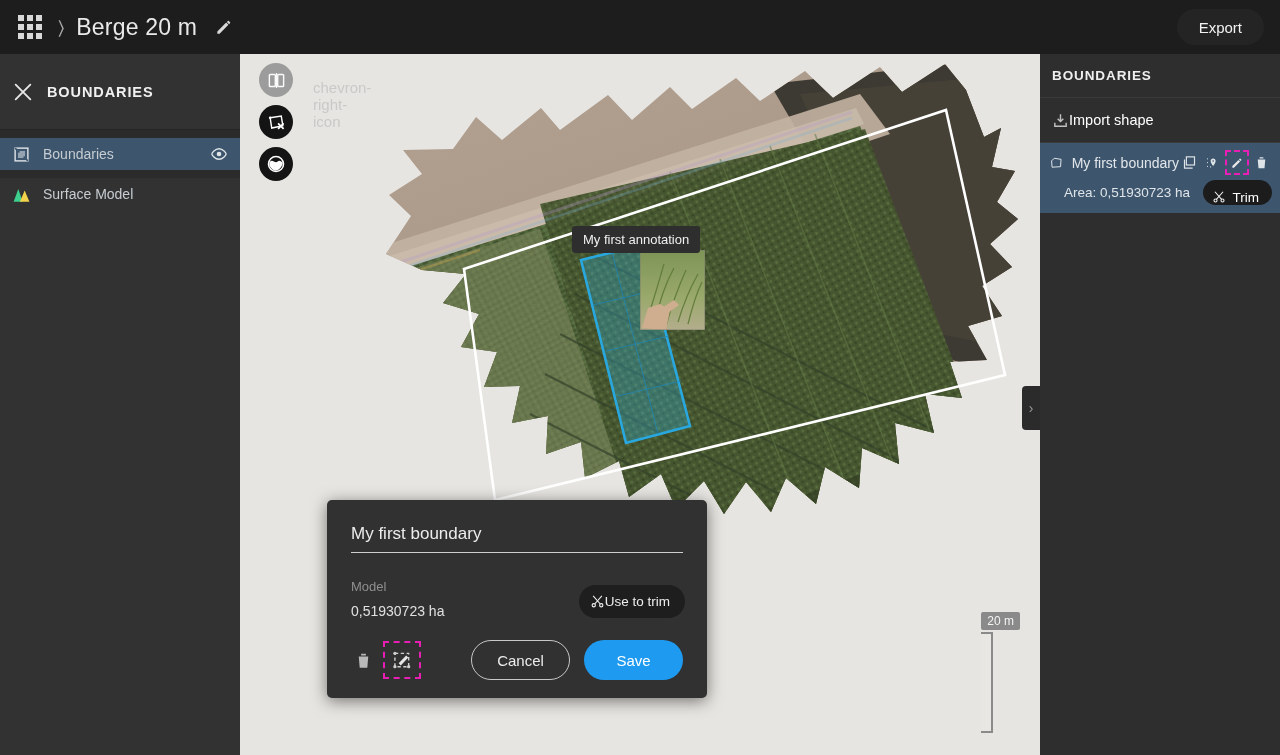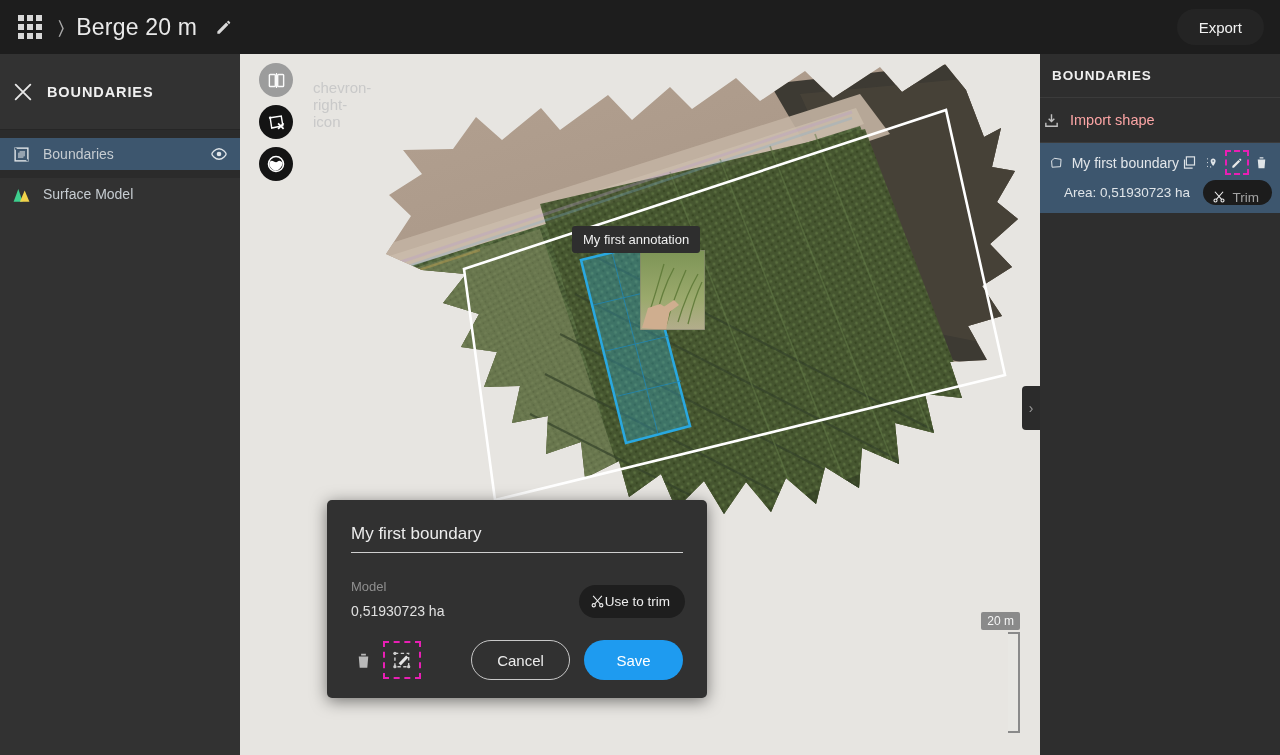--- a/index.html
+++ b/index.html
@@ -112,21 +112,21 @@
   .panel-toggle {
     position: absolute; right: 0; top: 332px;
     width: 18px; height: 44px;
     background: #2b2b2b;
     border-radius: 4px 0 0 4px;
     display: flex; align-items: center; justify-content: center;
     color: #9a9a9a; font-size: 14px; cursor: pointer; z-index: 22;
   }
   .scalebar {
     position: absolute; right: 20px; bottom: 22px; z-index: 20;
-    display: flex; flex-direction: column; align-items: flex-end;
+    display: flex; flex-direction: column; align-items: flex-start;
   }
   .scale-txt {
     background: #8a8a8a; color: #f4f4f4;
     font-size: 12px; padding: 2px 6px; border-radius: 2px;
     margin-bottom: 2px;
   }
   .scale-bar-line {
     width: 12px; height: 101px;
     border: 2px solid #8a8a8a; border-left: none;
     background: rgba(255,255,255,.08);
@@ -189,37 +189,37 @@
     background: #2e2e2e;
   }
   .rp-title {
     height: 44px; display: flex; align-items: center;
     padding-left: 12px;
     color: #efefef; font-size: 13.5px; font-weight: bold; letter-spacing: .9px;
     border-bottom: 1px solid #3b3b3b;
   }
   .import-row {
     height: 45px; display: flex; align-items: center;
-    padding-left: 3px; gap: 10px; cursor: pointer;
+    padding-left: 12px; gap: 0; cursor: pointer;
     border-bottom: 1px solid #3b3b3b;
-    color: #fca5a5; font-size: 14.5px;
+    color: #ffffff; font-size: 14.5px;
   }
   .bnd-item {
     background: #3d566e; padding: 7px 8px 8px 10px; position: relative;
     min-height: 48px;
   }
   .bnd-line1 { display: flex; align-items: center; }
   .bnd-name { color: #e2e6ea; font-size: 14px; margin-left: 9px; flex: 1; white-space: nowrap; }
   .bnd-acts { display: flex; align-items: center; gap: 2px; }
   .bnd-act { width: 21px; height: 21px; display: flex; align-items: center; justify-content: center; cursor: pointer; }
   .bnd-act.hl { border: 2.5px dashed #e81fb4; width: 24px; height: 25px; }
   .bnd-line2 { display: flex; align-items: center; margin-top: 5px; }
   .bnd-area { color: #dfe4e8; font-size: 13.5px; margin-left: 14px; flex: 1; white-space: nowrap; }
   .trim-pill {
-    background: #1c1c1c; color: #a3a3a3;
+    background: #1c1c1c; color: #ffffff;
     border: none; border-radius: 14px; height: 25px;
     padding: 9px 13px 0 9px; font-size: 13.5px;
     display: flex; align-items: center; gap: 7px; cursor: pointer;
     font-family: "Liberation Sans", sans-serif;
   }
 </style>
 </head>
 <body>
 
 <div id="app">

